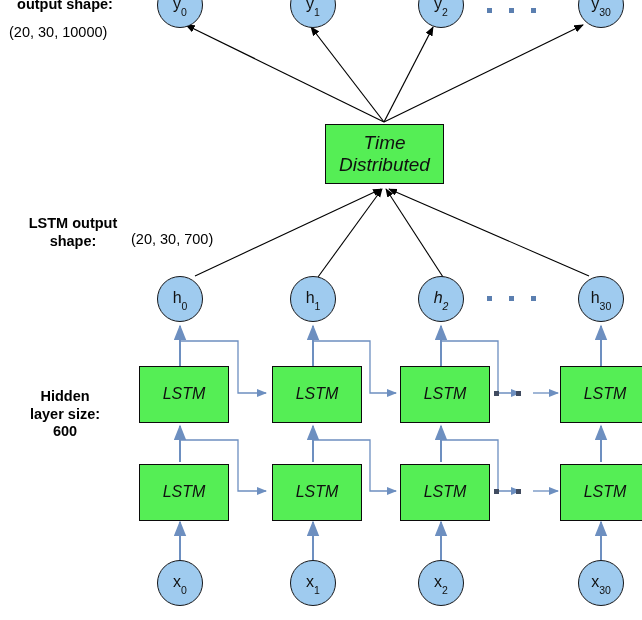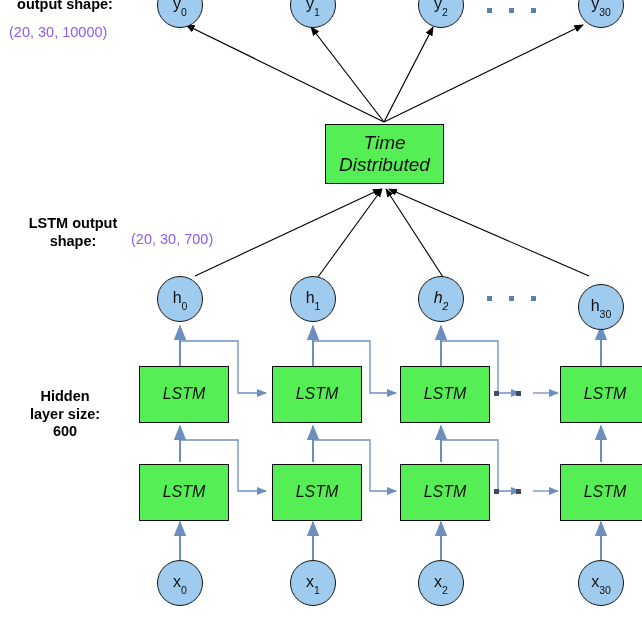--- a/index.html
+++ b/index.html
@@ -34,21 +34,21 @@
     white-space: pre-line;
     line-height: 1.22;
   }
   .lbl-bold {
     font-weight: bold;
     font-size: 14.5px;
     text-align: center;
   }
   .lbl-shape {
     font-size: 14.5px;
-    color: #8b5cf6;
+    color: #000000;
     font-weight: normal;
     text-align: left;
   }
 
   
   .circ {
     position: absolute;
     width: 46px;
     height: 46px;
     border-radius: 50%;
@@ -220,21 +220,21 @@
 
   <div class="circ" style="left:157px; top:276px;">
     <span><span>h</span><span class="sub">0</span></span>
   </div>
   <div class="circ" style="left:290px; top:276px;">
     <span><span>h</span><span class="sub">1</span></span>
   </div>
   <div class="circ" style="left:418px; top:276px;font-style:italic;">
     <span><span>h</span><span class="sub">2</span></span>
   </div>
-  <div class="circ" style="left:578px; top:284px;">
+  <div class="circ" style="left:578px; top:276px;">
     <span><span>h</span><span class="sub">30</span></span>
   </div>
 
   <div class="dots" style="left:487px; top:296px;">
     <span class="d"></span>
     <span class="d"></span>
     <span class="d"></span>
   </div>
 
   <div class="box box-lstm" style="left:139px; top:366px;">LSTM</div>

